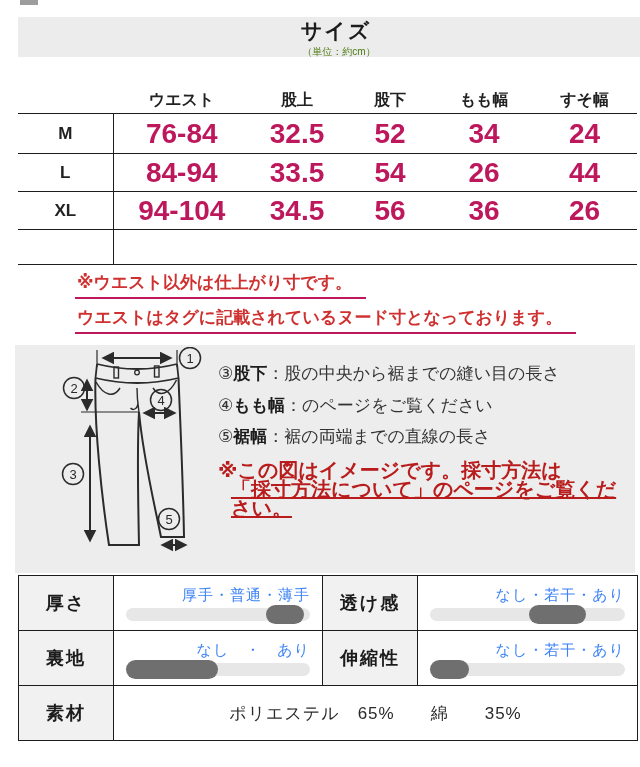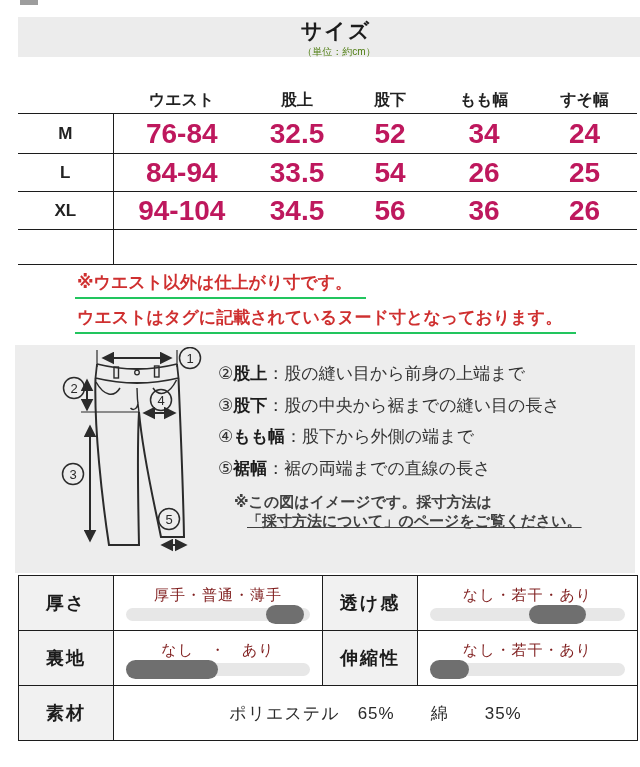--- a/index.html
+++ b/index.html
@@ -26,39 +26,39 @@
   table.size tr.body td:first-of-type {}
   table.size tr.body .sz { border-right:1px solid #1c1c1c; }
   table.size tr.r1 { height:40px; }
   table.size tr.r2, table.size tr.r3 { height:38px; }
   table.size tr.empty { height:35px; border-top:1px solid #1c1c1c; border-bottom:1px solid #1c1c1c; }
   table.size tr.empty .sz { border-right:1px solid #1c1c1c; }
 
   
   .notes { position:absolute; left:75px; top:271px; }
   .rnote { display:table; font-size:17px; font-weight:bold; color:#cf3030;
-           border-bottom:2px solid #22c55e; padding:0 14px 3px 2px; margin-bottom:7px; }
+           border-bottom:2px solid #be185d; padding:0 14px 3px 2px; margin-bottom:7px; }
 
   
   .panel { position:absolute; left:15px; top:345px; width:620px; height:228px; background:#ededed; }
   .pants { position:absolute; left:42px; top:2px; }
   .guide { position:absolute; left:203px; top:13px; width:410px; }
   .gline { font-size:17px; line-height:31.5px; color:#333; white-space:nowrap; }
   .gline b { color:#1c1c1c; }
-  .gnote { margin-top:8px; font-size:15px; font-weight:bold; color:#404040; line-height:19px;margin-left:16px; }
+  .gnote { margin-top:8px; font-size:20px; font-weight:bold; color:#b91c1c; line-height:19px; }
   .gnote .l2 { padding-left:13px;text-decoration:underline; }
 
   
   table.spec { position:absolute; left:18px; top:575px; width:619px; border-collapse:collapse; table-layout:fixed; }
   table.spec td { border:1px solid #1c1c1c; vertical-align:middle; }
   table.spec tr { height:55px; }
   td.lbl { background:#f1f1f1; text-align:center; font-size:18px; font-weight:bold; letter-spacing:2px; color:#1c1c1c; }
   td.sld { background:#fff; padding:0 12px; }
   td.mat { background:#fff; text-align:center; font-size:17px; color:#2a2a2a; letter-spacing:1px;margin-left:8px; }
-  .scale { font-size:15px; text-align:center; color:#7f1d1d; letter-spacing:1px; margin-bottom:3px; white-space:nowrap; }
+  .scale { font-size:15px; text-align:right; color:#3b82f6; letter-spacing:1px; margin-bottom:3px; white-space:nowrap; }
   .track { position:relative; height:13px; background:#e7e7e7; border-radius:7px; }
   .pill  { position:absolute; top:-3px; height:19px; background:#6f6f6f; border-radius:10px; }
 </style>
 </head>
 <body>
 
 <div class="page">
 
   <div class="top-dash"></div>
 
@@ -92,21 +92,21 @@
       <td>52</td>
       <td>34</td>
       <td>24</td>
     </tr>
     <tr class="body r2">
       <th class="sz">L</th>
       <td>84-94</td>
       <td>33.5</td>
       <td>54</td>
       <td>26</td>
-      <td>25</td>
+      <td>44</td>
     </tr>
     <tr class="body r3">
       <th class="sz">XL</th>
       <td>94-104</td>
       <td>34.5</td>
       <td>56</td>
       <td>36</td>
       <td>26</td>
     </tr>
     <tr class="empty">
@@ -169,23 +169,22 @@
           <text x="133" y="15.5">1</text>
           <text x="17" y="45.5">2</text>
           <text x="16" y="131.5">3</text>
           <text x="104" y="57.5">4</text>
           <text x="112" y="176.5">5</text>
         </g>
       </g>
     </svg>
 
     <div class="guide">
-      <div class="gline"><span>②</span><b>股上</b><span>：股の縫い目から前身の上端まで</span></div>
       <div class="gline"><span>③</span><b>股下</b><span>：股の中央から裾までの縫い目の長さ</span></div>
-      <div class="gline"><span>④</span><b>もも幅</b><span>：股下から外側の端まで</span></div>
+      <div class="gline"><span>④</span><b>もも幅</b><span>：のページをご覧ください</span></div>
       <div class="gline"><span>⑤</span><b>裾幅</b><span>：裾の両端までの直線の長さ</span></div>
       <div class="gnote">
         <div class="l1">※この図はイメージです。採寸方法は</div>
         <div class="l2">「採寸方法について」のページをご覧ください。</div>
       </div>
     </div>
   </div>
 
   <table class="spec">
     <colgroup>

